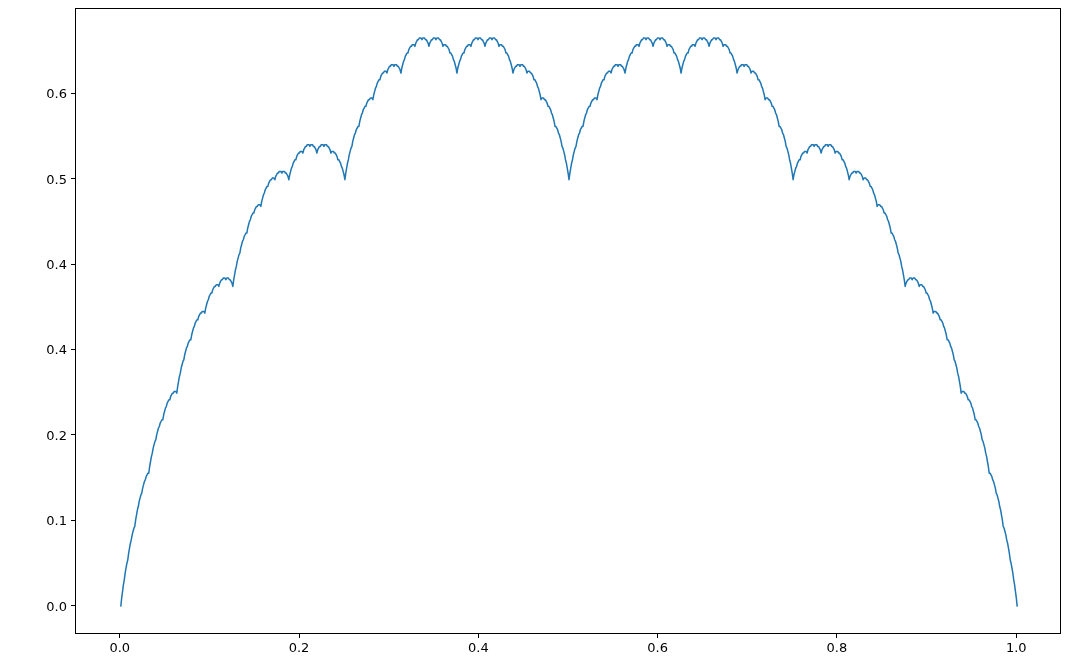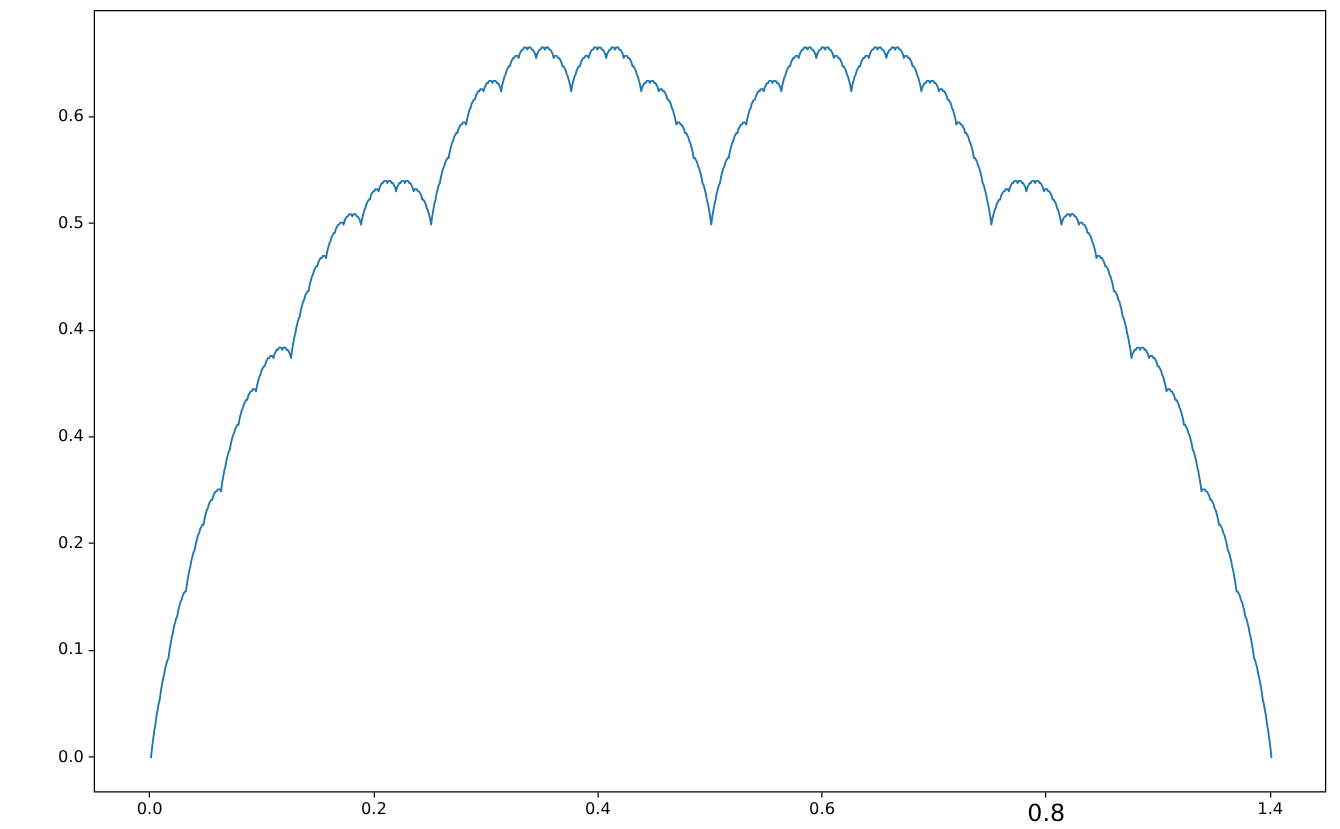--- a/index.html
+++ b/index.html
@@ -67,23 +67,23 @@
   <div id="xticks">
       <div class="tick xtick-mark" style="left: 119.277px; top: 634px;"></div>
       <div class="xtick-label" style="font-size: 13px; left: 119.777px; top: 640px;">0.0</div>
       <div class="tick xtick-mark" style="left: 298.566px; top: 634px;"></div>
       <div class="xtick-label" style="font-size: 13px; left: 299.066px; top: 640px;">0.2</div>
       <div class="tick xtick-mark" style="left: 477.855px; top: 634px;"></div>
       <div class="xtick-label" style="font-size: 13px; left: 478.355px; top: 640px;">0.4</div>
       <div class="tick xtick-mark" style="left: 657.145px; top: 634px;"></div>
       <div class="xtick-label" style="font-size: 13px; left: 657.645px; top: 640px;">0.6</div>
       <div class="tick xtick-mark" style="left: 836.434px; top: 634px;"></div>
-      <div class="xtick-label" style="font-size: 19px; left: 836.934px; top: 640px;">0.8</div>
+      <div class="xtick-label" style="font-size: 13px; left: 836.934px; top: 640px;">0.8</div>
       <div class="tick xtick-mark" style="left: 1015.72px; top: 634px;"></div>
-      <div class="xtick-label" style="font-size: 13px; left: 1016.22px; top: 640px;">1.4</div>
+      <div class="xtick-label" style="font-size: 13px; left: 1016.22px; top: 640px;">1.0</div>
     </div>
   <div id="yticks">
       <div class="tick ytick-mark" style="left: 71px; top: 605.048px;"></div>
       <div class="ytick-label" style="font-size: 13px; right: 1005px; top: 605.548px;">0.0</div>
       <div class="tick ytick-mark" style="left: 71px; top: 519.684px;"></div>
       <div class="ytick-label" style="font-size: 13px; right: 1005px; top: 520.184px; margin-left: 44px;">0.1</div>
       <div class="tick ytick-mark" style="left: 71px; top: 434.32px;"></div>
       <div class="ytick-label" style="font-size: 13px; right: 1005px; top: 434.82px;">0.2</div>
       <div class="tick ytick-mark" style="left: 71px; top: 348.956px;"></div>
       <div class="ytick-label" style="font-size: 13px; right: 1005px; top: 349.456px;">0.4</div>

